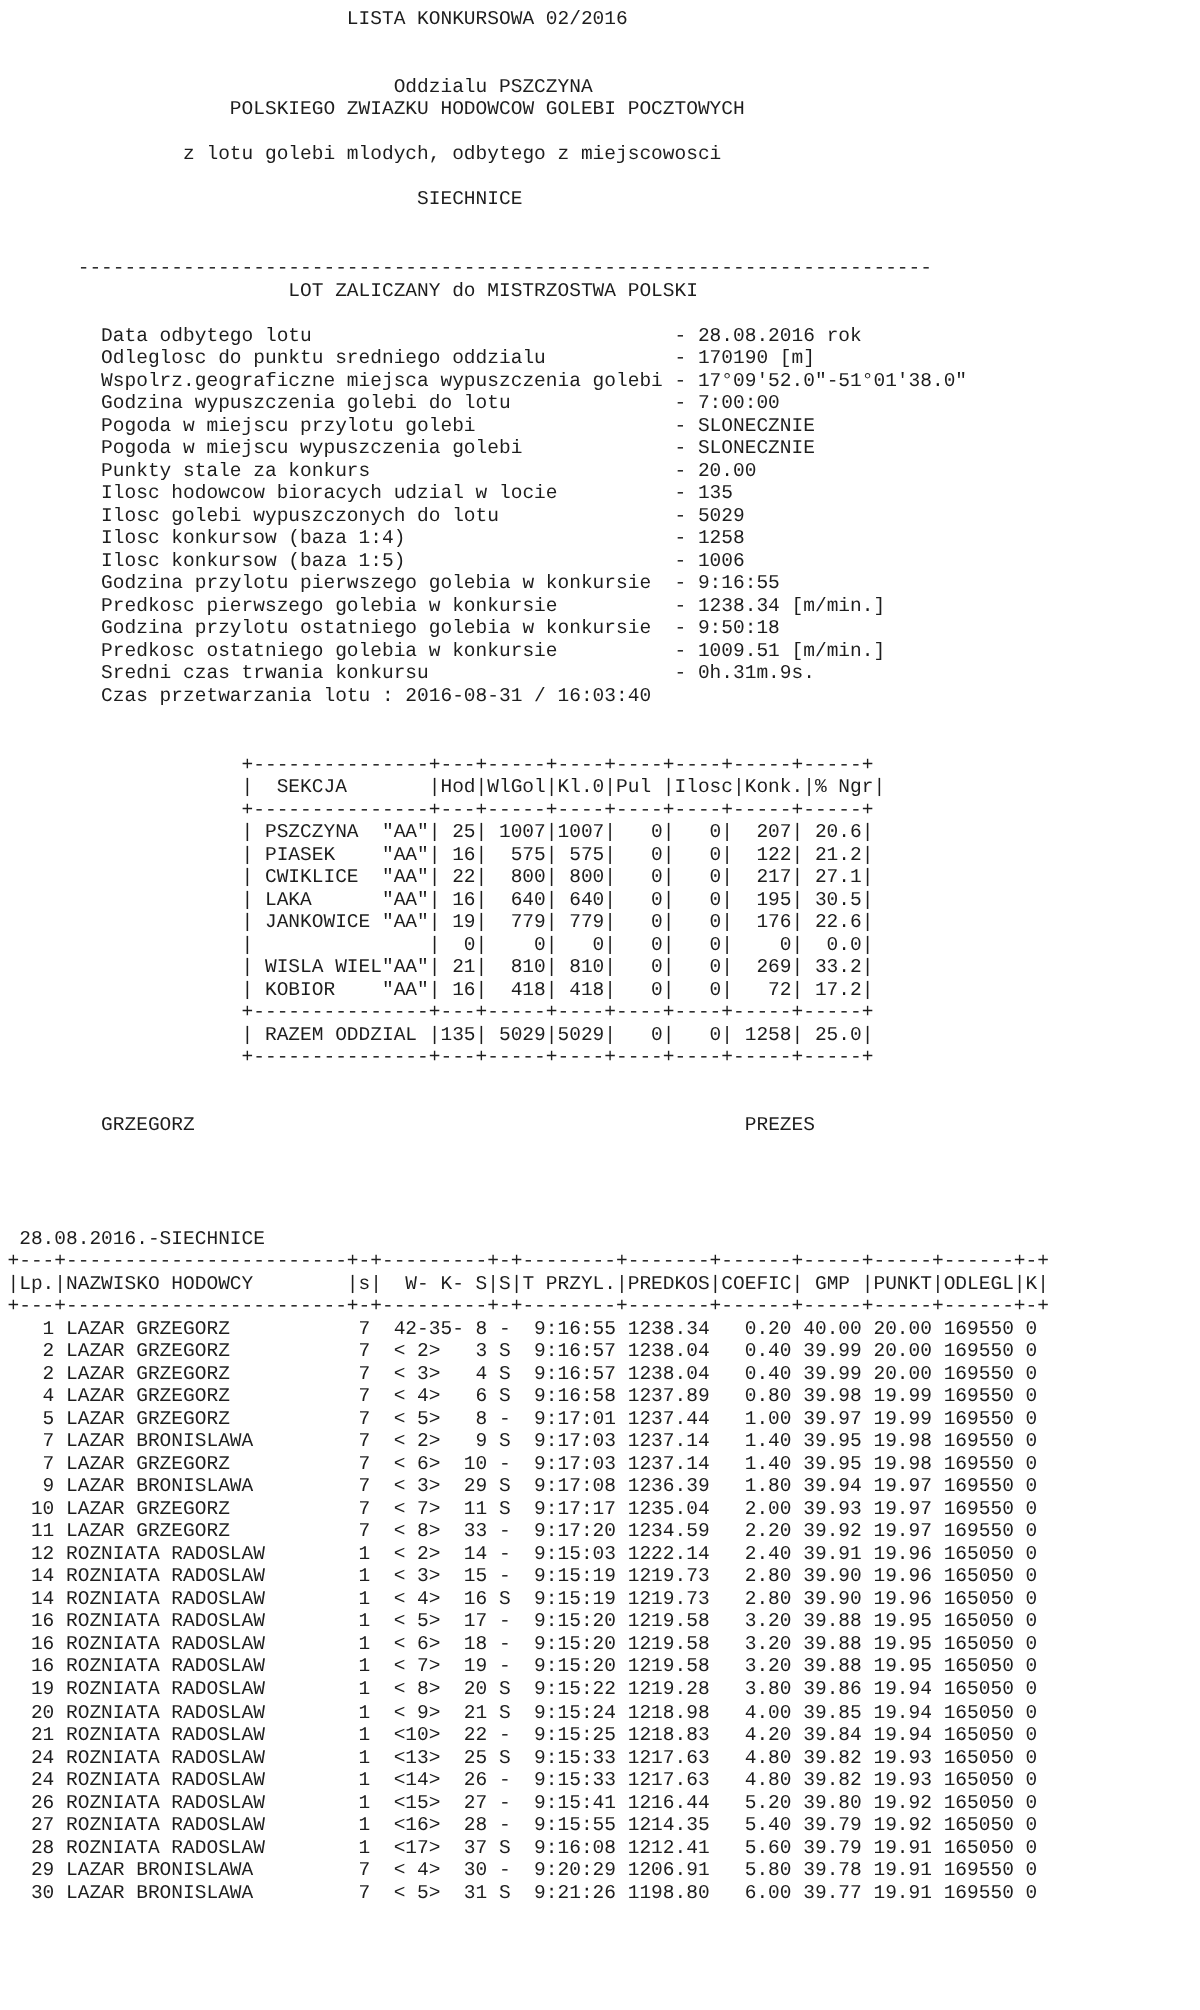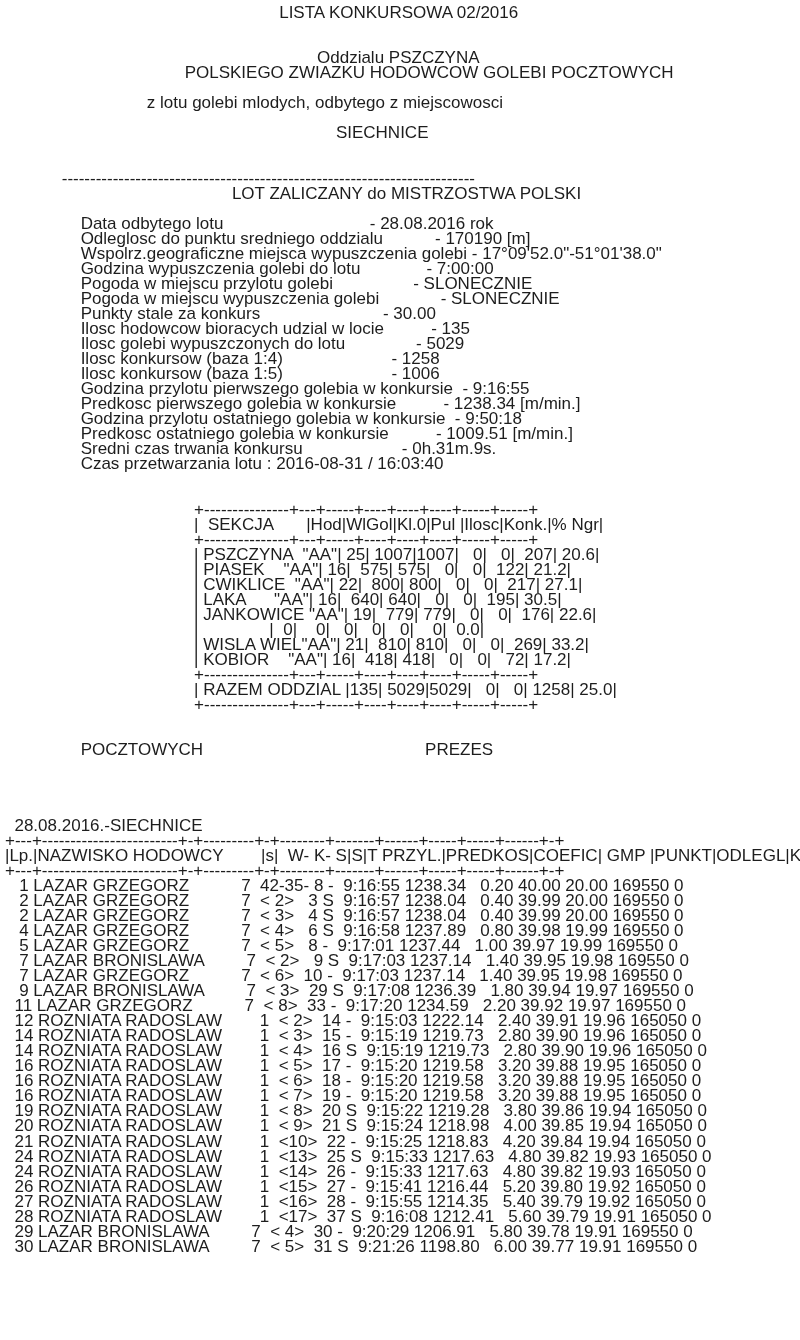--- a/index.html
+++ b/index.html
@@ -1,22 +1,22 @@
 <!DOCTYPE html>
 <html><head>
 <meta charset="utf-8">
 <style>
   html,body{margin:0;padding:0;background:#ffffff;}
   .page{
     width:800px;height:1340px;background:#ffffff;
     box-sizing:border-box;padding:5px 0 0 5px;overflow:hidden;
   }
   .doc{
-    font-family:Liberation Sans, sans-serif;
-    font-size:17px;line-height:15.06px;color:#1d1d1d;
+    font-family:Liberation Mono, monospace;
+    font-size:13px;line-height:15.06px;color:#1d1d1d;
   }
   .doc .ln{white-space:pre;height:15.06px;}
   .ind1{padding-left:1ch}
   .ind6{padding-left:6ch}
   .ind8{padding-left:8ch}
   .ind15{padding-left:15ch}
   .ind19{padding-left:19ch}
   .ind20{padding-left:20ch}
   .ind24{padding-left:24ch}
   .ind29{padding-left:29ch}
@@ -42,21 +42,21 @@
       <div class="ln ind6" id="divider-line">-------------------------------------------------------------------------</div>
       <div class="ln ind24">LOT ZALICZANY do MISTRZOSTWA POLSKI</div>
       <div class="ln"></div>
       <div class="ind8" id="flight-info">
         <div class="ln">Data odbytego lotu                               - 28.08.2016 rok</div>
         <div class="ln">Odleglosc do punktu sredniego oddzialu           - 170190 [m]</div>
         <div class="ln">Wspolrz.geograficzne miejsca wypuszczenia golebi - 17°09'52.0"-51°01'38.0"</div>
         <div class="ln">Godzina wypuszczenia golebi do lotu              - 7:00:00</div>
         <div class="ln">Pogoda w miejscu przylotu golebi                 - SLONECZNIE</div>
         <div class="ln">Pogoda w miejscu wypuszczenia golebi             - SLONECZNIE</div>
-        <div class="ln">Punkty stale za konkurs                          - 30.00</div>
+        <div class="ln">Punkty stale za konkurs                          - 20.00</div>
         <div class="ln">Ilosc hodowcow bioracych udzial w locie          - 135</div>
         <div class="ln">Ilosc golebi wypuszczonych do lotu               - 5029</div>
         <div class="ln">Ilosc konkursow (baza 1:4)                       - 1258</div>
         <div class="ln">Ilosc konkursow (baza 1:5)                       - 1006</div>
         <div class="ln">Godzina przylotu pierwszego golebia w konkursie  - 9:16:55</div>
         <div class="ln">Predkosc pierwszego golebia w konkursie          - 1238.34 [m/min.]</div>
         <div class="ln">Godzina przylotu ostatniego golebia w konkursie  - 9:50:18</div>
         <div class="ln">Predkosc ostatniego golebia w konkursie          - 1009.51 [m/min.]</div>
         <div class="ln">Sredni czas trwania konkursu                     - 0h.31m.9s.</div>
         <div class="ln">Czas przetwarzania lotu : 2016-08-31 / 16:03:40</div>
@@ -74,38 +74,39 @@
         <div class="ln">| JANKOWICE "AA"| 19|  779| 779|   0|   0|  176| 22.6|</div>
         <div class="ln">|               |  0|    0|   0|   0|   0|    0|  0.0|</div>
         <div class="ln">| WISLA WIEL"AA"| 21|  810| 810|   0|   0|  269| 33.2|</div>
         <div class="ln">| KOBIOR    "AA"| 16|  418| 418|   0|   0|   72| 17.2|</div>
         <div class="ln">+---------------+---+-----+----+----+----+-----+-----+</div>
         <div class="ln">| RAZEM ODDZIAL |135| 5029|5029|   0|   0| 1258| 25.0|</div>
         <div class="ln">+---------------+---+-----+----+----+----+-----+-----+</div>
       </div>
       <div class="ln"></div>
       <div class="ln"></div>
-      <div class="ln ind8"><span>POCZTOWYCH</span><span id="sig-gap">                                               </span><span>PREZES</span></div>
+      <div class="ln ind8"><span>GRZEGORZ</span><span id="sig-gap">                                               </span><span>PREZES</span></div>
       <div class="ln"></div>
       <div class="ln"></div>
       <div class="ln"></div>
       <div class="ln"></div>
       <div class="ln ind1">28.08.2016.-SIECHNICE</div>
       <div id="results-table">
         <div class="ln">+---+------------------------+-+---------+-+--------+-------+------+-----+-----+------+-+</div>
         <div class="ln">|Lp.|NAZWISKO HODOWCY        |s|  W- K- S|S|T PRZYL.|PREDKOS|COEFIC| GMP |PUNKT|ODLEGL|K|</div>
         <div class="ln">+---+------------------------+-+---------+-+--------+-------+------+-----+-----+------+-+</div>
         <div class="ln">   1 LAZAR GRZEGORZ           7  42-35- 8 -  9:16:55 1238.34   0.20 40.00 20.00 169550 0</div>
         <div class="ln">   2 LAZAR GRZEGORZ           7  &lt; 2&gt;   3 S  9:16:57 1238.04   0.40 39.99 20.00 169550 0</div>
         <div class="ln">   2 LAZAR GRZEGORZ           7  &lt; 3&gt;   4 S  9:16:57 1238.04   0.40 39.99 20.00 169550 0</div>
         <div class="ln">   4 LAZAR GRZEGORZ           7  &lt; 4&gt;   6 S  9:16:58 1237.89   0.80 39.98 19.99 169550 0</div>
         <div class="ln">   5 LAZAR GRZEGORZ           7  &lt; 5&gt;   8 -  9:17:01 1237.44   1.00 39.97 19.99 169550 0</div>
         <div class="ln">   7 LAZAR BRONISLAWA         7  &lt; 2&gt;   9 S  9:17:03 1237.14   1.40 39.95 19.98 169550 0</div>
         <div class="ln">   7 LAZAR GRZEGORZ           7  &lt; 6&gt;  10 -  9:17:03 1237.14   1.40 39.95 19.98 169550 0</div>
         <div class="ln">   9 LAZAR BRONISLAWA         7  &lt; 3&gt;  29 S  9:17:08 1236.39   1.80 39.94 19.97 169550 0</div>
+        <div class="ln">  10 LAZAR GRZEGORZ           7  &lt; 7&gt;  11 S  9:17:17 1235.04   2.00 39.93 19.97 169550 0</div>
         <div class="ln">  11 LAZAR GRZEGORZ           7  &lt; 8&gt;  33 -  9:17:20 1234.59   2.20 39.92 19.97 169550 0</div>
         <div class="ln">  12 ROZNIATA RADOSLAW        1  &lt; 2&gt;  14 -  9:15:03 1222.14   2.40 39.91 19.96 165050 0</div>
         <div class="ln">  14 ROZNIATA RADOSLAW        1  &lt; 3&gt;  15 -  9:15:19 1219.73   2.80 39.90 19.96 165050 0</div>
         <div class="ln">  14 ROZNIATA RADOSLAW        1  &lt; 4&gt;  16 S  9:15:19 1219.73   2.80 39.90 19.96 165050 0</div>
         <div class="ln">  16 ROZNIATA RADOSLAW        1  &lt; 5&gt;  17 -  9:15:20 1219.58   3.20 39.88 19.95 165050 0</div>
         <div class="ln">  16 ROZNIATA RADOSLAW        1  &lt; 6&gt;  18 -  9:15:20 1219.58   3.20 39.88 19.95 165050 0</div>
         <div class="ln">  16 ROZNIATA RADOSLAW        1  &lt; 7&gt;  19 -  9:15:20 1219.58   3.20 39.88 19.95 165050 0</div>
         <div class="ln">  19 ROZNIATA RADOSLAW        1  &lt; 8&gt;  20 S  9:15:22 1219.28   3.80 39.86 19.94 165050 0</div>
         <div class="ln">  20 ROZNIATA RADOSLAW        1  &lt; 9&gt;  21 S  9:15:24 1218.98   4.00 39.85 19.94 165050 0</div>
         <div class="ln">  21 ROZNIATA RADOSLAW        1  &lt;10&gt;  22 -  9:15:25 1218.83   4.20 39.84 19.94 165050 0</div>

